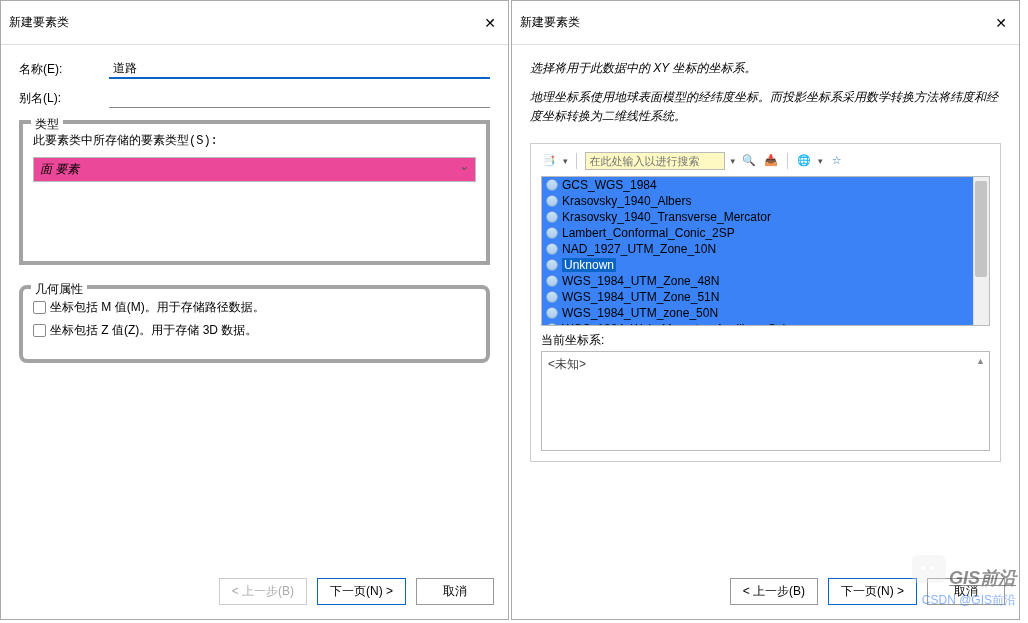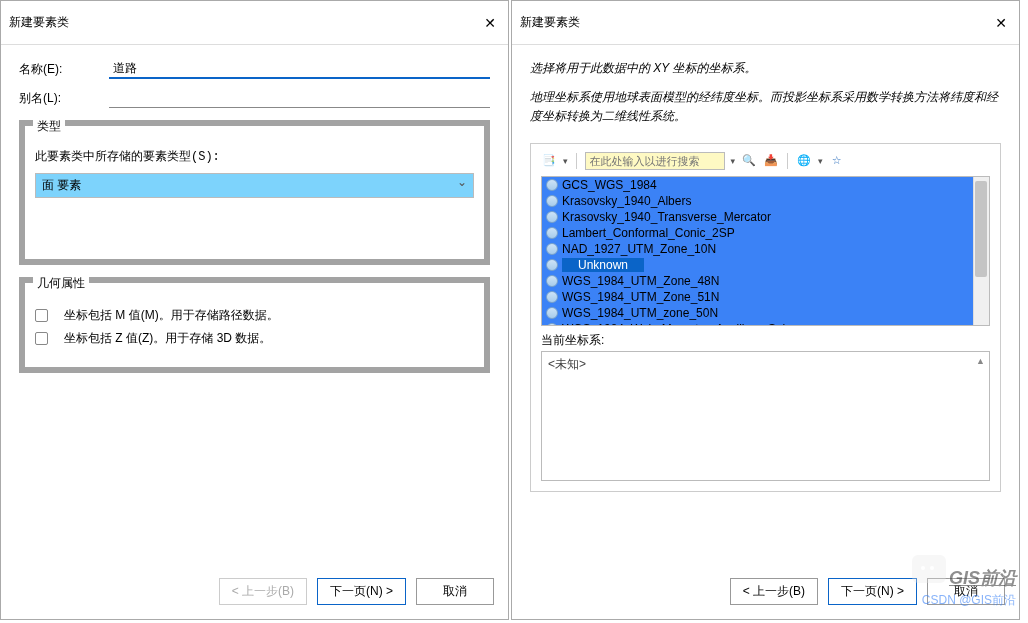--- a/index.html
+++ b/index.html
@@ -63,56 +63,57 @@
     }
     .alias-input {
       flex: 1;
       border: none;
       border-bottom: 1px solid #888;
       padding: 2px 4px;
       font-size: 12px;
       outline: none;
     }
     .group {
-      border: 6px solid #a3a3a3;
+      border: 4px solid #a3a3a3;
       margin-top: 2px;
-      padding: 18px 10px 14px 10px;
+      padding: 4px 10px 14px 10px;
       position: relative;
     }
     .group-title {
       position: absolute;
       top: -8px;
       left: 8px;
       background: #fff;
       padding: 0 4px;
       font-size: 12px;
     }
     .sub-label { margin: 4px 0 8px 0; font-family: Liberation Mono, monospace; }
     .select {
       width: 100%;
       border: 1px solid #bbb;
       padding: 3px 20px 3px 6px;
-      background: #7dd3fc;
-      position: relative;
-      cursor: pointer;
+      background: #ec4899;
+      position: relative;
+      cursor: pointer;
+      font-style: italic;
     }
     .select::after {
       content: "⌄";
       position: absolute;
       right: 6px;
       top: 1px;
       color: #555;
     }
     .type-group { min-height: 145px; }
-    .geom-group { margin-top: 12px; }
+    .geom-group { margin-top: 20px; border-radius: 8px; }
     .chk-row {
       display: flex;
       align-items: center;
       margin: 6px 0;
-      gap: 16px;
+      gap: 4px;
     }
     .chk {
       width: 13px; height: 13px;
       border: 1px solid #888;
       border-radius: 2px;
       background: #fff;
       cursor: pointer;
     }
     .footer {
       padding: 10px 14px 14px 0;
@@ -200,26 +201,26 @@
     .list-item .crs-icon {
       width: 12px; height: 12px;
       border-radius: 50%;
       border: 1px solid #7aa3cc;
       background: linear-gradient(#cde3f7,#a8cceb);
       flex: 0 0 12px;
     }
     .list-item.selected .txt {
       background: #0a64c8;
       color: #fff;
-      padding: 0 16px;
+      padding: 0 2px;
     }
     .cur-label { margin-top: 6px; }
     .curbox {
       border: 1px solid #bbb;
-      height: 130px;
+      height: 100px;
       padding: 4px 6px;
       margin-top: 2px;
       color: #444;
       position: relative;
       background: #fff;
     }
     .curbox::after {
       content: "▲";
       position: absolute;
       right: 4px;

